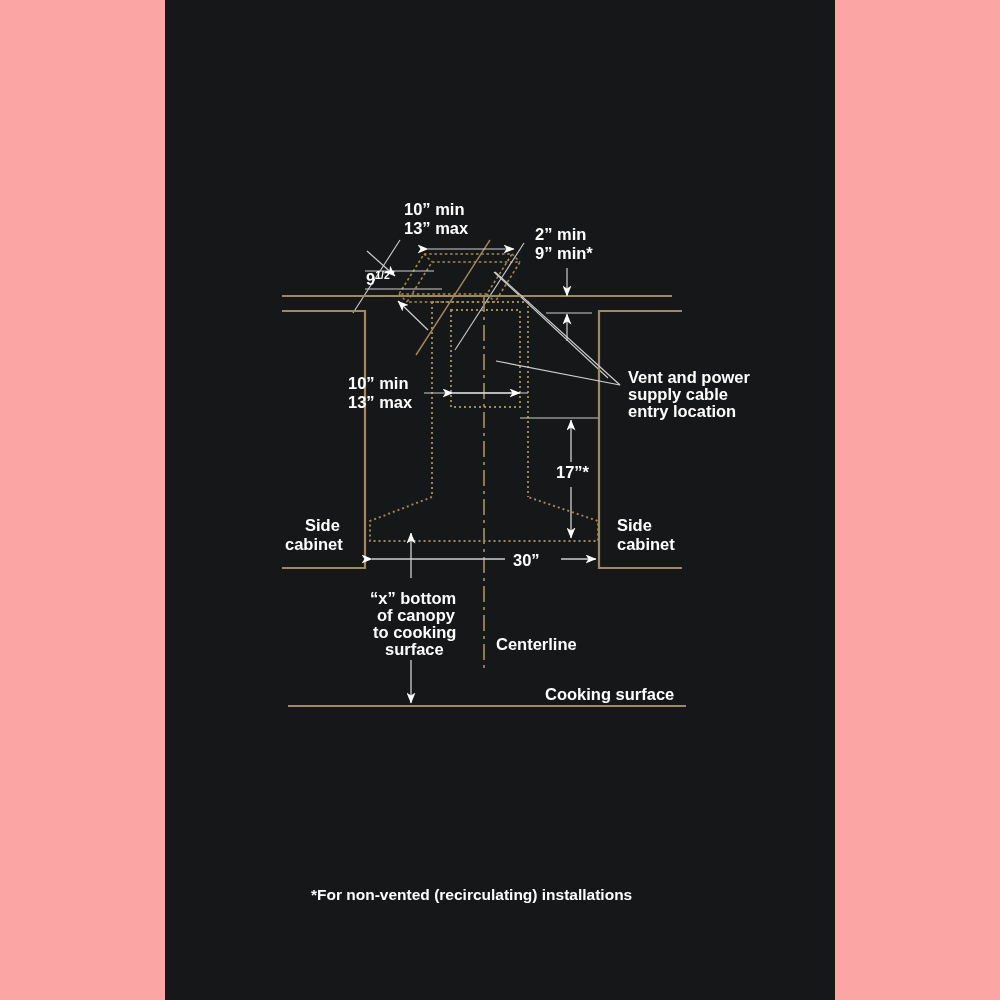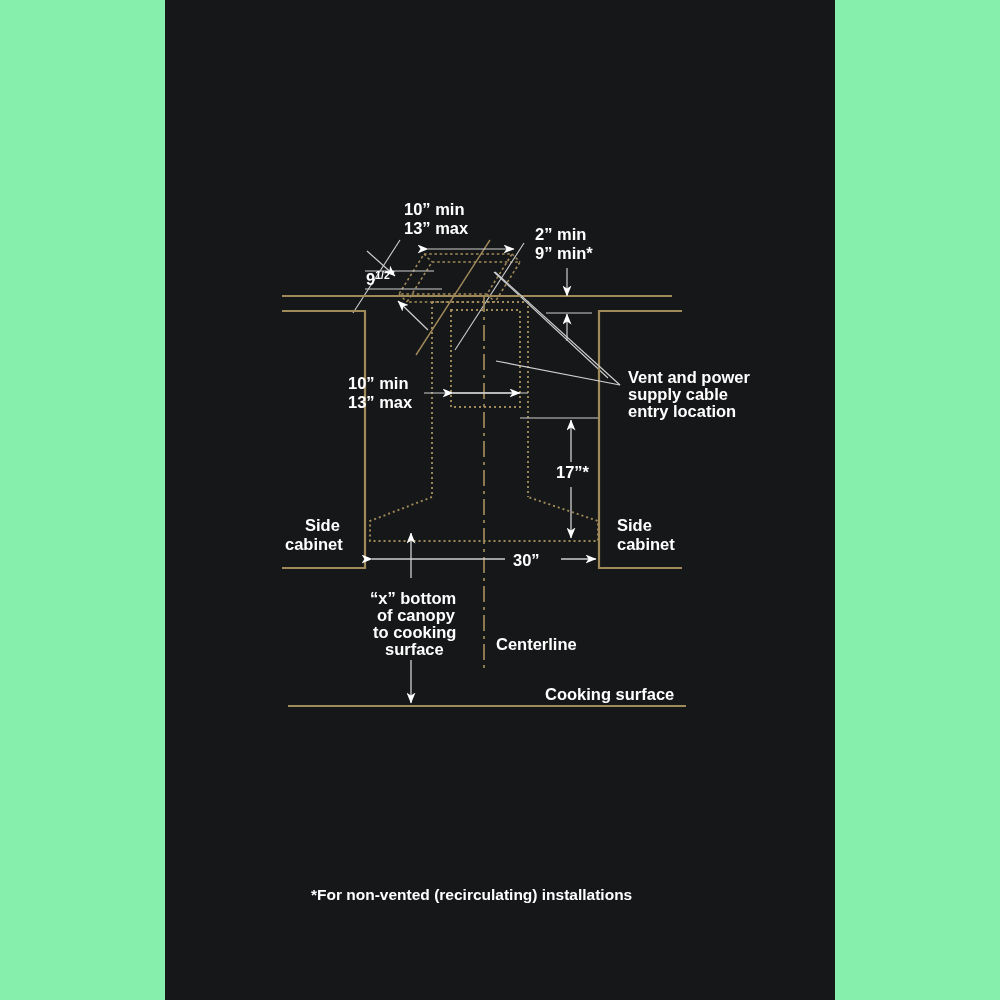--- a/index.html
+++ b/index.html
@@ -1,17 +1,17 @@
 <!DOCTYPE html>
 <html><head>
 <meta charset="utf-8">
 <style>
   html,body{margin:0;padding:0;background:#ffffff;}
   body{width:1000px;height:1000px;font-family:"Liberation Sans",sans-serif;}
-  #page{position:relative;width:1000px;height:1000px;background:#86efac;overflow:hidden;}
+  #page{position:relative;width:1000px;height:1000px;background:#fca5a5;overflow:hidden;}
   #panel{position:absolute;left:165px;top:0;width:670px;height:1000px;background:#161719;}
   #diagram{position:absolute;left:0;top:0;width:1000px;height:1000px;}
   .lbl{font-family:"Liberation Sans",sans-serif;fill:#ffffff;font-weight:700;}
   .lbl-16{font-size:16.5px;}
   .lbl-15{font-size:15.5px;}
   .sup{font-size:10.5px;}
   text{dominant-baseline:alphabetic;}
 </style>
 </head>
 <body>

